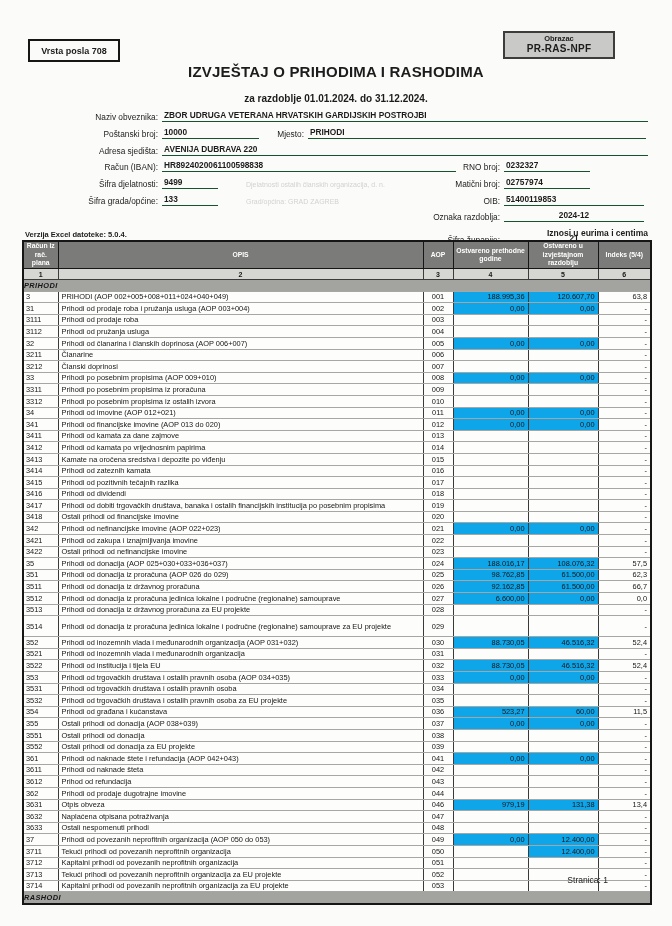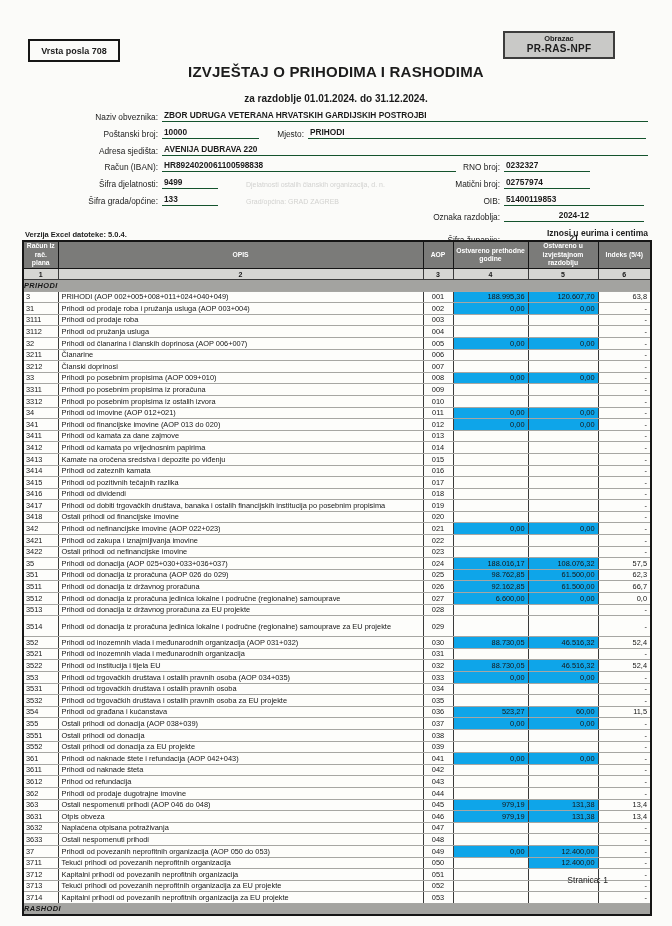--- a/index.html
+++ b/index.html
@@ -509,28 +509,20 @@
         </tr>
         <tr>
           <td class="c-racun">362</td>
           <td class="c-opis">Prihodi od prodaje dugotrajne imovine</td>
           <td class="c-aop">044</td>
           <td class="c-num"></td>
           <td class="c-num"></td>
           <td class="c-idx">-</td>
         </tr>
         <tr>
-          <td class="c-racun">363</td>
-          <td class="c-opis">Ostali nespomenuti prihodi (AOP 046 do 048)</td>
-          <td class="c-aop">045</td>
-          <td class="c-num filled">979,19</td>
-          <td class="c-num filled">131,38</td>
-          <td class="c-idx">13,4</td>
-        </tr>
-        <tr>
           <td class="c-racun">3631</td>
           <td class="c-opis">Otpis obveza</td>
           <td class="c-aop">046</td>
           <td class="c-num filled">979,19</td>
           <td class="c-num filled">131,38</td>
           <td class="c-idx">13,4</td>
         </tr>
         <tr>
           <td class="c-racun">3632</td>
           <td class="c-opis">Naplaćena otpisana potraživanja</td>

